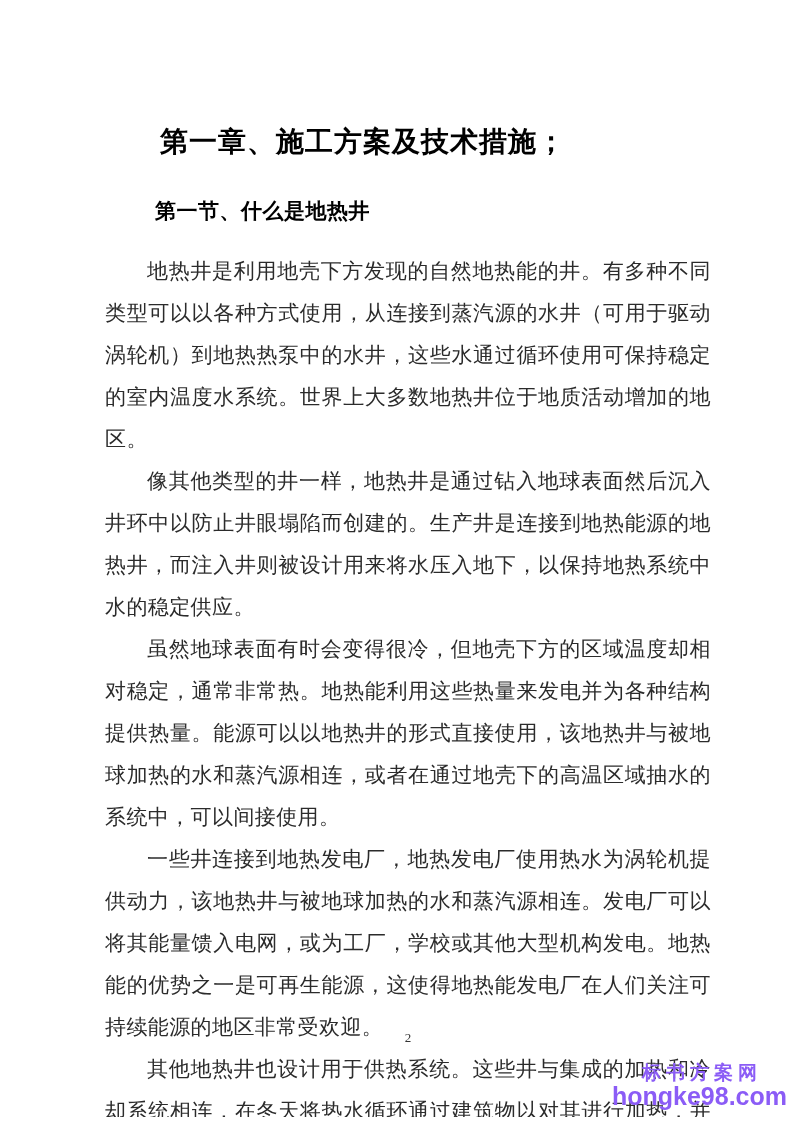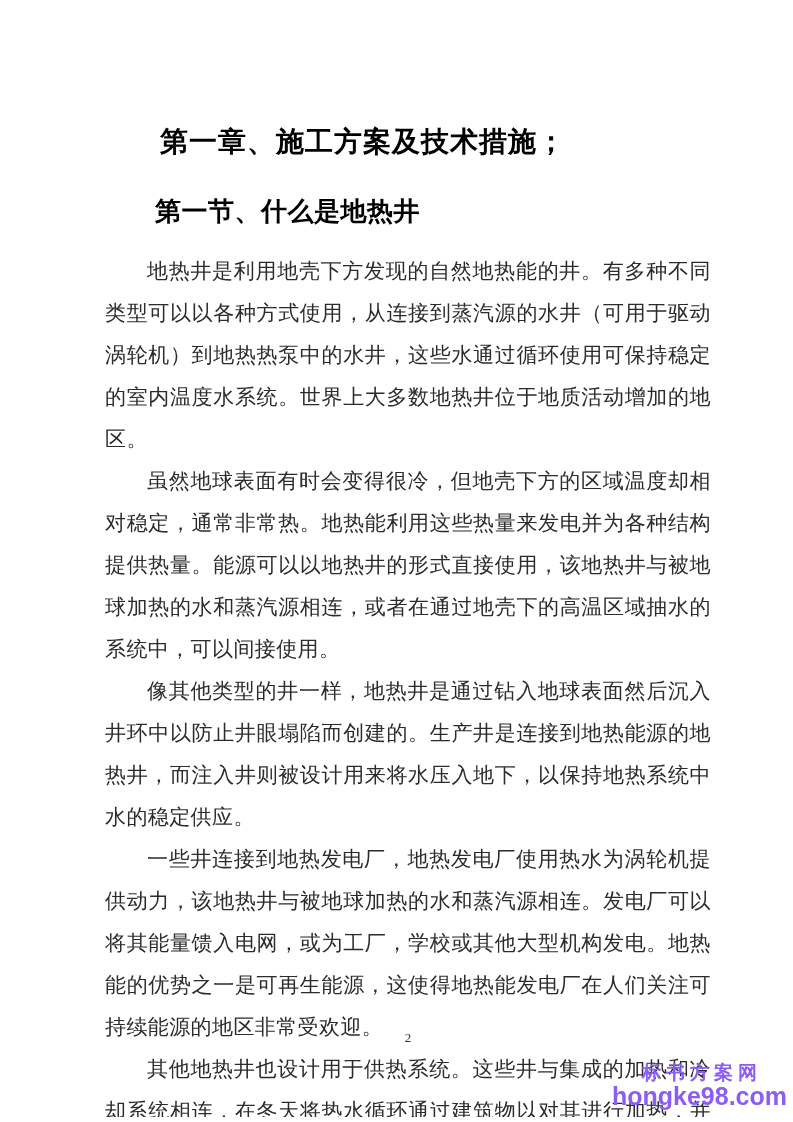--- a/index.html
+++ b/index.html
@@ -22,21 +22,21 @@
     font-size: 28px;
     line-height: 34px;
     font-weight: 700;
     color: #000000;
     letter-spacing: 1px;
   }
   .section-title {
     margin: 38px 0 0 0;
     padding: 0 0 0 155px;
     font-family: "Liberation Sans", sans-serif;
-    font-size: 26px;
+    font-size: 21px;
     line-height: 28px;
     font-weight: 700;
     color: #000000;
     letter-spacing: 0.5px;
   }
   .body-text {
     width: 606px;
     margin: 25px 0 0 105px;
   }
   .body-text p {
@@ -88,22 +88,22 @@
 <body>
 
 <div class="page">
 
   <h1 class="chapter-title">第一章、施工方案及技术措施；</h1>
 
   <h2 class="section-title">第一节、什么是地热井</h2>
 
   <div class="body-text">
     <p>地热井是利用地壳下方发现的自然地热能的井。有多种不同类型可以以各种方式使用，从连接到蒸汽源的水井（可用于驱动涡轮机）到地热热泵中的水井，这些水通过循环使用可保持稳定的室内温度水系统。世界上大多数地热井位于地质活动增加的地区。</p>
+    <p>像其他类型的井一样，地热井是通过钻入地球表面然后沉入井环中以防止井眼塌陷而创建的。生产井是连接到地热能源的地热井，而注入井则被设计用来将水压入地下，以保持地热系统中水的稳定供应。</p>
     <p>虽然地球表面有时会变得很冷，但地壳下方的区域温度却相对稳定，通常非常热。地热能利用这些热量来发电并为各种结构提供热量。能源可以以地热井的形式直接使用，该地热井与被地球加热的水和蒸汽源相连，或者在通过地壳下的高温区域抽水的系统中，可以间接使用。</p>
-    <p>像其他类型的井一样，地热井是通过钻入地球表面然后沉入井环中以防止井眼塌陷而创建的。生产井是连接到地热能源的地热井，而注入井则被设计用来将水压入地下，以保持地热系统中水的稳定供应。</p>
     <p>一些井连接到地热发电厂，地热发电厂使用热水为涡轮机提供动力，该地热井与被地球加热的水和蒸汽源相连。发电厂可以将其能量馈入电网，或为工厂，学校或其他大型机构发电。地热能的优势之一是可再生能源，这使得地热能发电厂在人们关注可持续能源的地区非常受欢迎。</p>
     <p>其他地热井也设计用于供热系统。这些井与集成的加热和冷却系统相连，在冬天将热水循环通过建筑物以对其进行加热，并在夏天将热量从建筑物中抽出以使其冷却。这些系统通常利用所谓的闭环井，这些井</p>
   </div>
 
   <div class="page-number">2</div>
 
   <div class="watermark">
     <div class="site-name">标书方案网</div>
     <div class="site-url">hongke98.com</div>
   </div>

